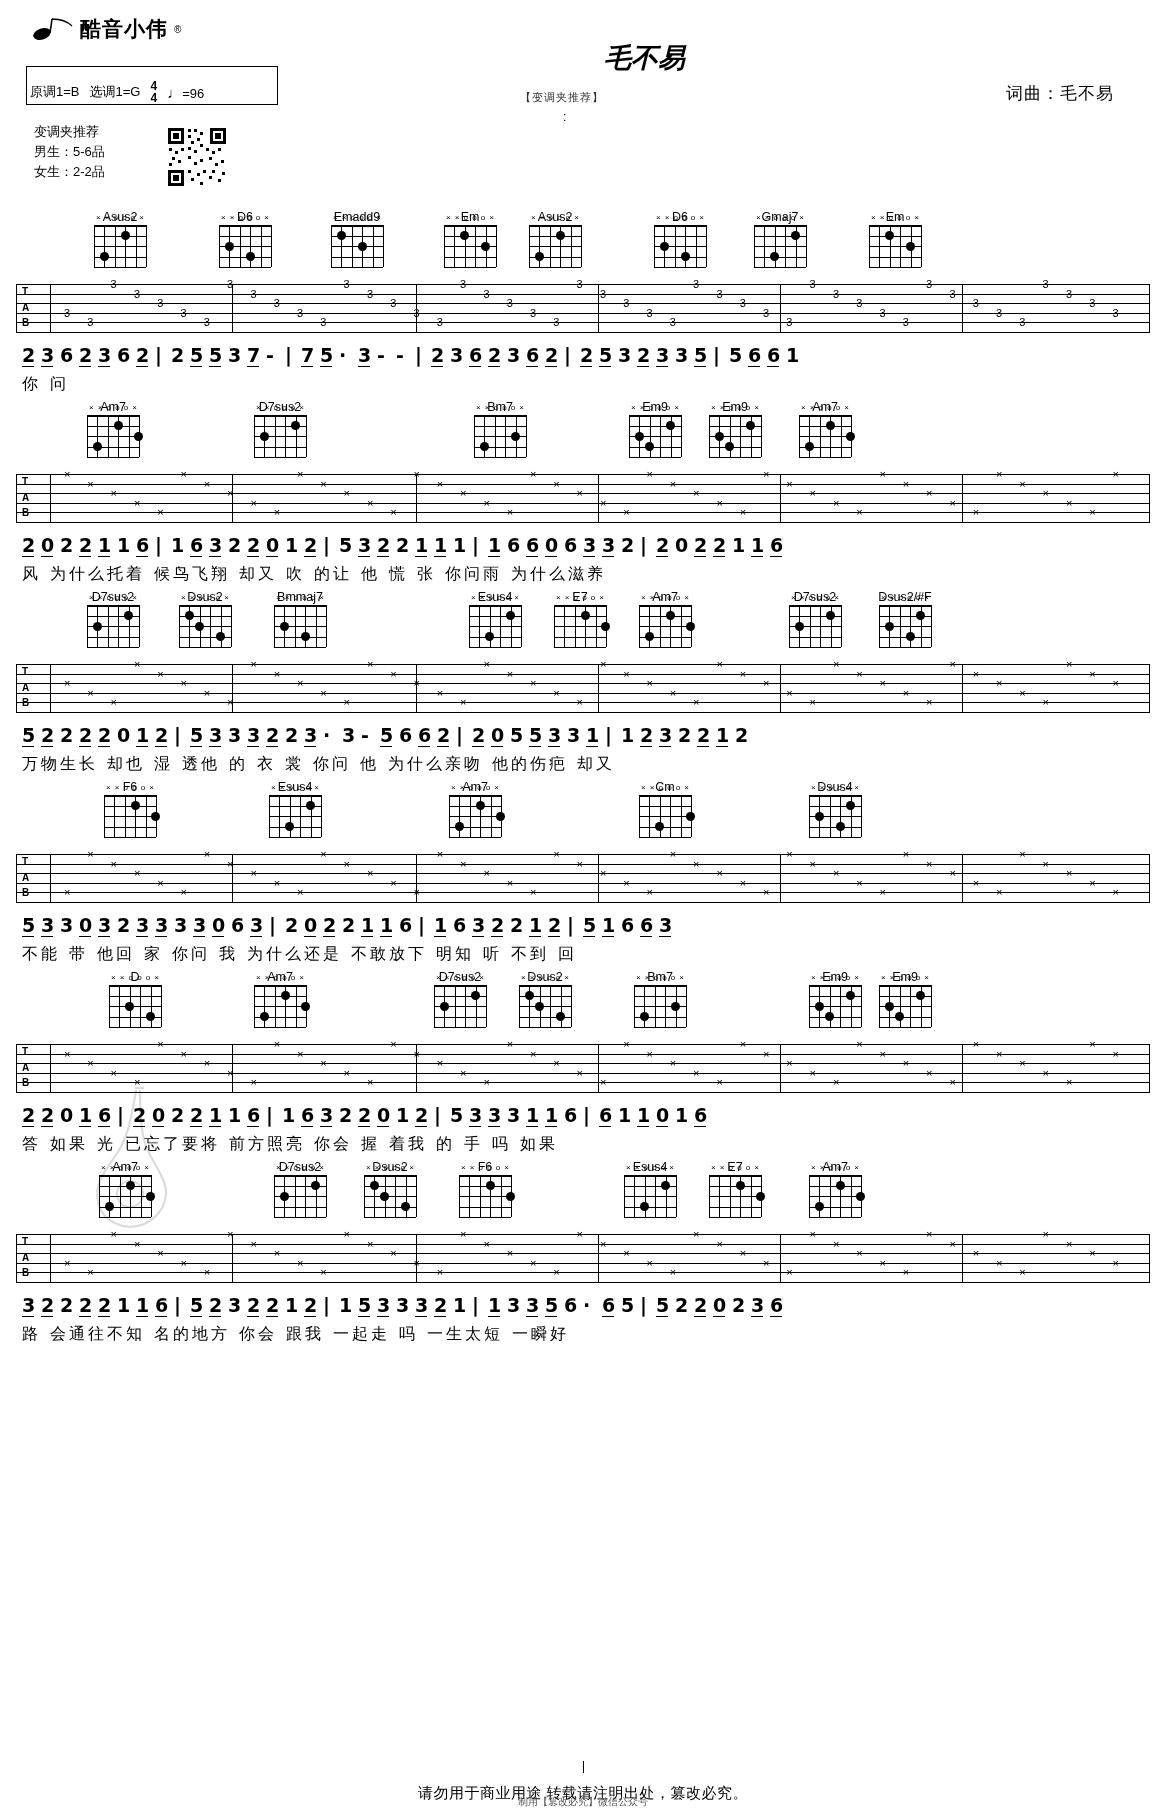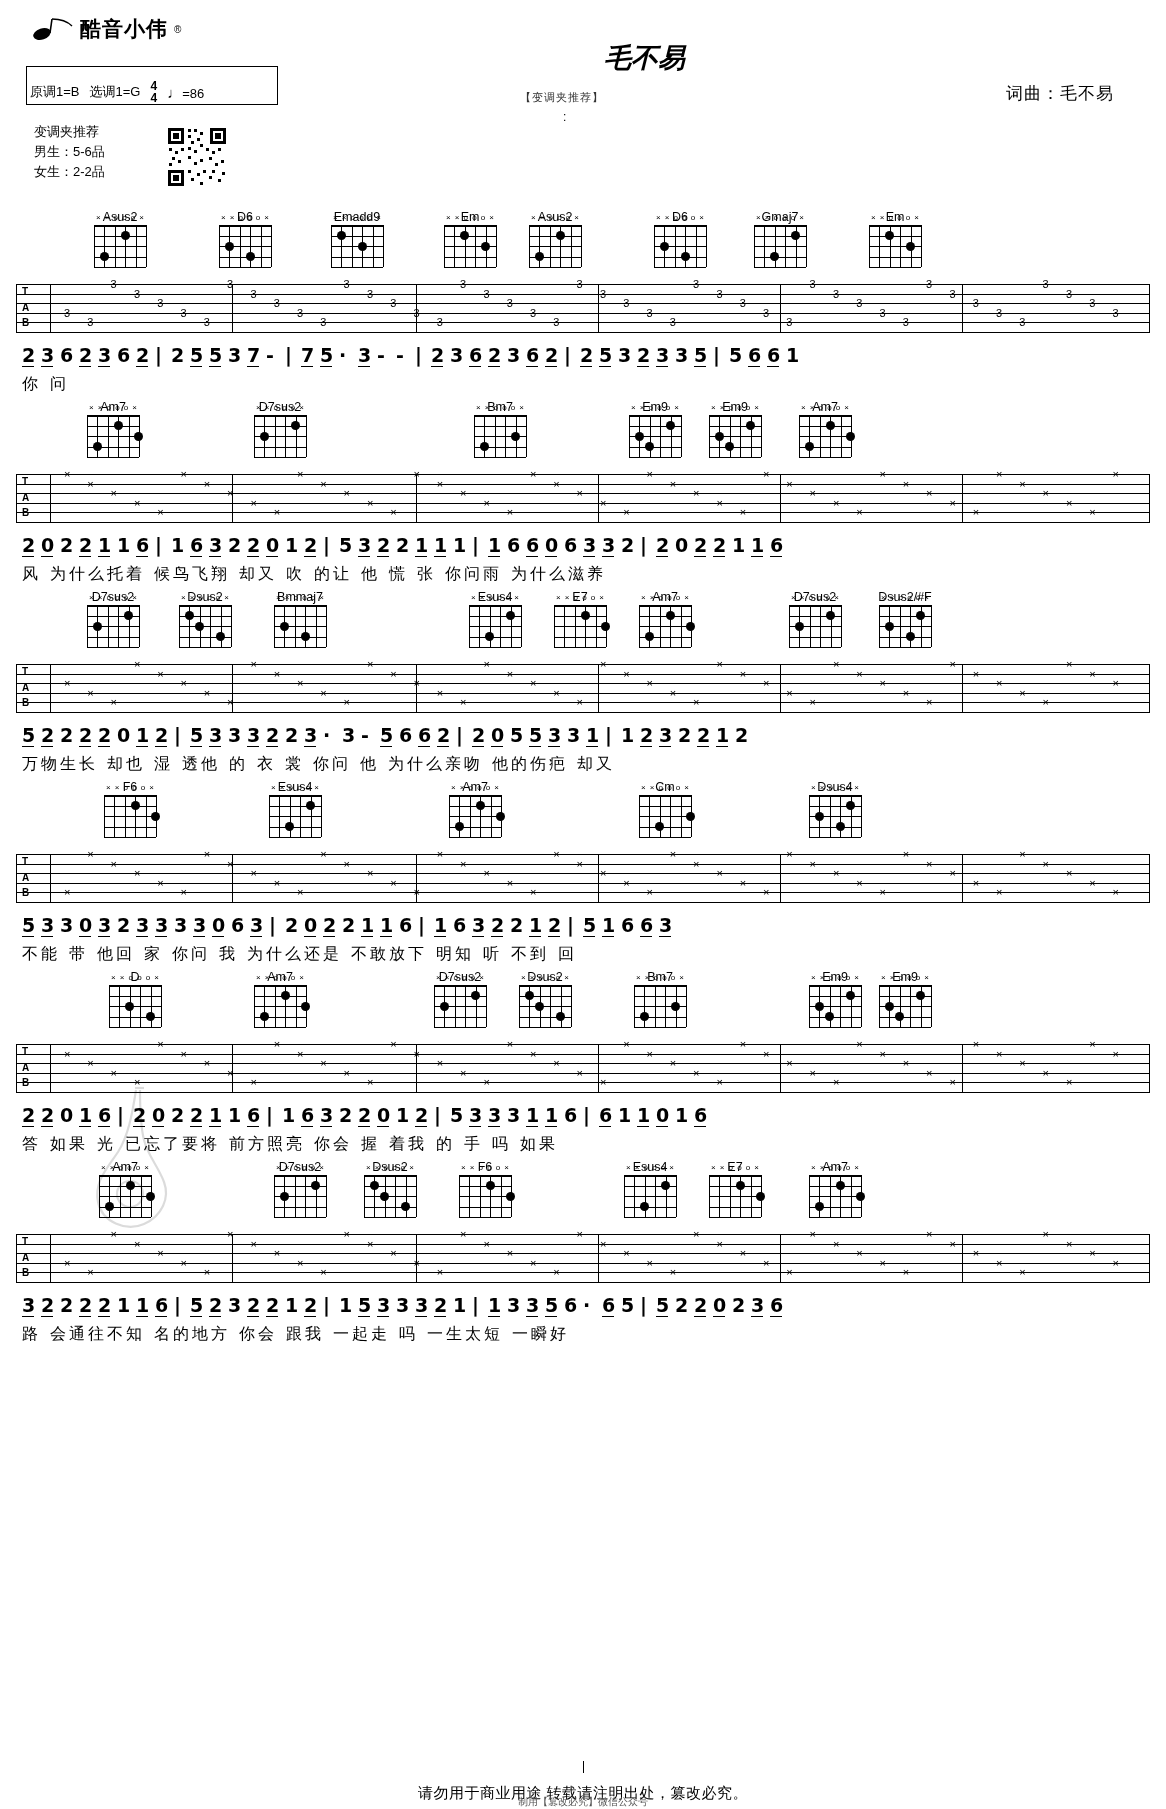--- a/index.html
+++ b/index.html
@@ -173,21 +173,21 @@
   <div class="underline-top"></div>
 
   <div class="key-line">
     <span>原调1=B</span>
     <span>选调1=G</span>
     <span class="timesig">
       <span>4</span>
       <span>4</span>
     </span>
     <span class="tempo">
-      <span class="note-glyph">♩</span><span>=86</span>
+      <span class="note-glyph">♩</span><span>=96</span>
     </span>
   </div>
 
   <div class="capo">
     <div>变调夹推荐</div>
     <div>男生：5-6品</div>
     <div>女生：2-2品</div>
   </div>
 
   <div class="qr">

